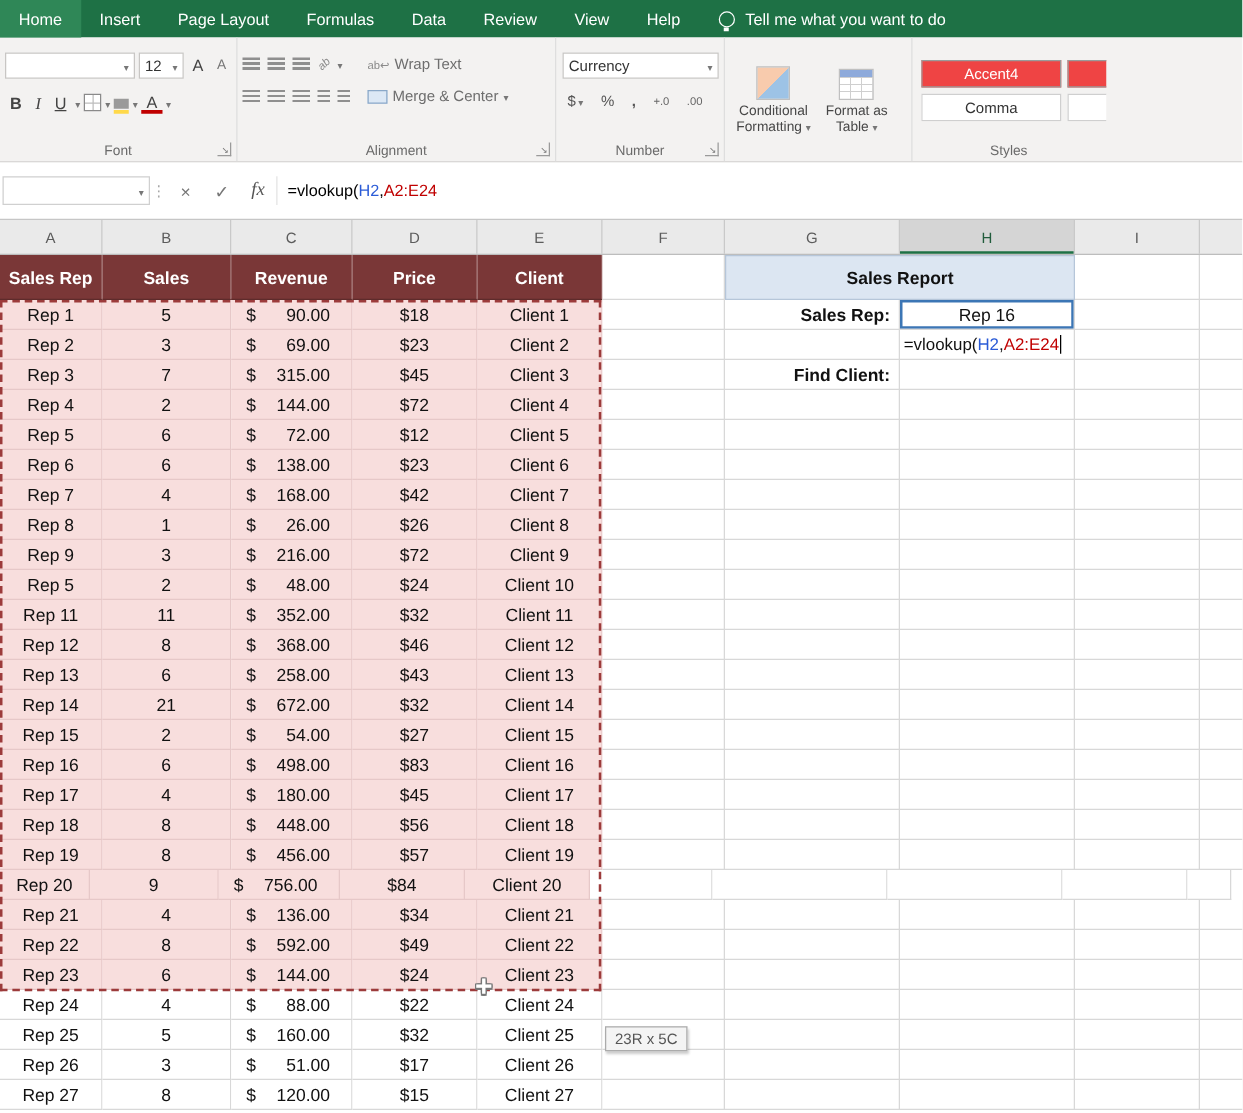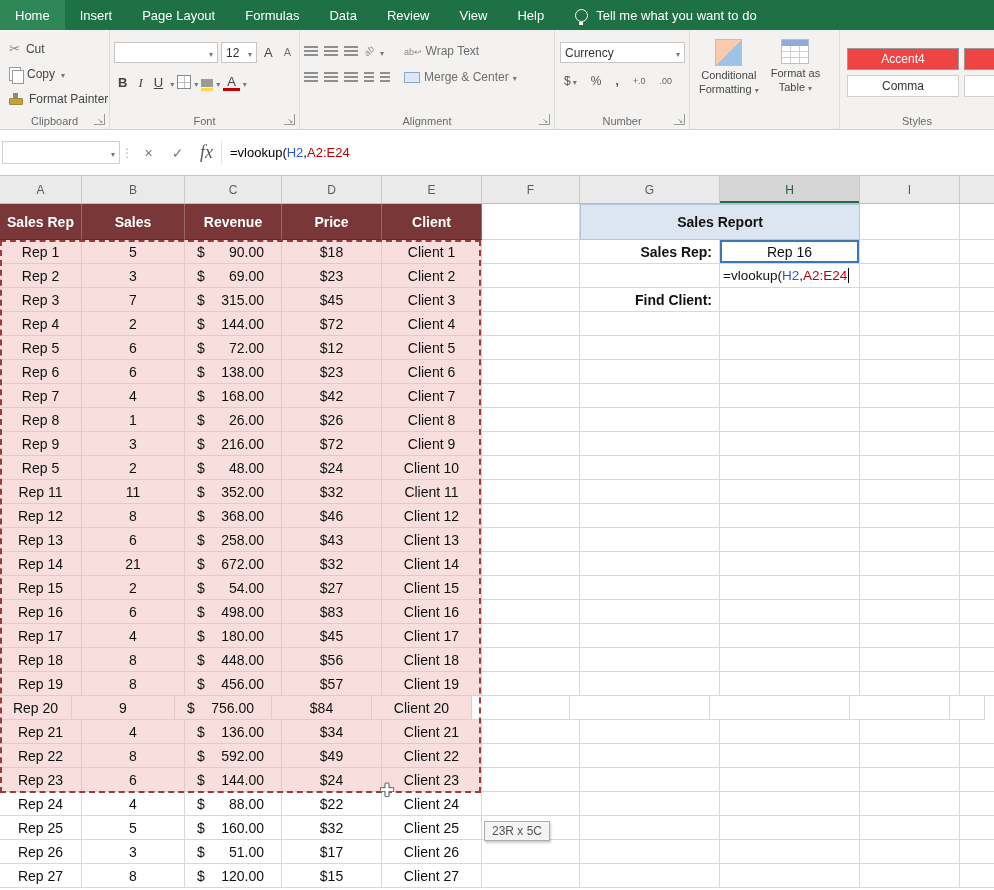--- a/index.html
+++ b/index.html
@@ -57,21 +57,21 @@
   .chips{display:grid;grid-template-columns:112px 112px;grid-auto-rows:22px;gap:5px;overflow:hidden;width:148px;margin:12px 0 0 3px}
   .chip{border:1px solid #cfcfcf;display:flex;align-items:center;justify-content:center;font-size:12px;background:#fff;color:#333;box-sizing:border-box;white-space:nowrap;overflow:hidden}
   .chip.accent{background:#ef4444;color:#fff;border-color:#9a9a9a}
 
   
   .fbar{height:46px;background:#fff;border-bottom:1px solid #c6c6c6;box-sizing:border-box;display:flex;align-items:center;font-size:13px}
   .namebox{width:118px;height:23px;border:1px solid #d0d0d0;display:flex;align-items:center;justify-content:flex-end;padding-right:4px;box-sizing:border-box;margin-left:2px;background:#fff}
   .i-dots{width:14px;text-align:center}
   .i-dots::after{content:"⋮";color:#a8a8a8;font-size:12px}
   .fbtn{width:29px;text-align:center;font-size:14px;color:#777;flex-shrink:0}
-  .fbtn.fx{font-style:italic;font-family:"Liberation Serif",serif;color:#555;font-size:18px}
+  .fbtn.fx{font-style:italic;font-family:"Liberation Serif",serif;color:#555;font-size:15px}
   .fx-input{flex:1;display:flex;align-items:center;padding-left:8px;border-left:1px solid #e4e4e4;height:23px;font-size:13px;color:#000;white-space:pre}
   .ref-blue{color:#2a5bd7}
   .ref-red{color:#c00000}
 
   
   .sheet{position:relative;width:994px;height:714px;overflow:hidden;background:#fff}
   .colheads{display:flex;height:28px;background:#eaeaea;border-bottom:1px solid #bdbdbd;box-sizing:border-box}
   .colhead{border-right:1px solid #c9c9c9;display:flex;align-items:center;justify-content:center;font-size:12px;color:#5c5c5c;box-sizing:border-box;flex-shrink:0;height:100%}
   .colhead.active{background:#d5d5d5;box-shadow:inset 0 -2px 0 #1e7145;color:#215c3c}
   .grow{display:flex;flex-shrink:0}
@@ -112,37 +112,20 @@
         <div class="tab">Help</div>
       </div>
     <div class="tellme">
       <span class="bulb"></span>
       <span>Tell me what you want to do</span>
     </div>
   </div>
 
   <div class="ribbon">
 
-    <div class="rgroup g-clip">
-      <div class="clip-item">
-        <span class="i-scissors"></span>
-        <span>Cut</span>
-      </div>
-      <div class="clip-item">
-        <span class="i-copy"></span>
-        <span>Copy</span>
-        <span class="i-dd"></span>
-      </div>
-      <div class="clip-item">
-        <span class="i-brush"></span>
-        <span>Format Painter</span>
-      </div>
-      <div class="glabel">Clipboard</div>
-      <span class="launcher"></span>
-    </div>
 
     <div class="rgroup g-font">
       <div class="row font-row1">
         <div class="combo" style="width:104px">
           <span></span>
           <span class="i-dd"></span>
         </div>
         <div class="combo" style="width:36px">
           <span>12</span>
           <span class="i-dd"></span>
@@ -206,21 +189,21 @@
         </span>
         <span class="nbtn">%</span>
         <span class="nbtn" style="font-weight:bold">,</span>
         <span class="nbtn sm">+.0</span>
         <span class="nbtn sm">.00</span>
       </div>
       <div class="glabel">Number</div>
       <span class="launcher"></span>
     </div>
 
-    <div class="rgroup g-cf" style="display:flex;gap:2px;align-items:flex-start">
+    <div class="rgroup g-cf" style="display:flex;gap:2px;align-items:flex-end">
       <div class="bigbtn">
         <span class="cficon"></span>
         <span>
           <span>Conditional</span><br>
           <span>Formatting</span>
           <span class="i-dd"></span>
         </span>
       </div>
       <div class="bigbtn">
         <span class="faticon"></span>

